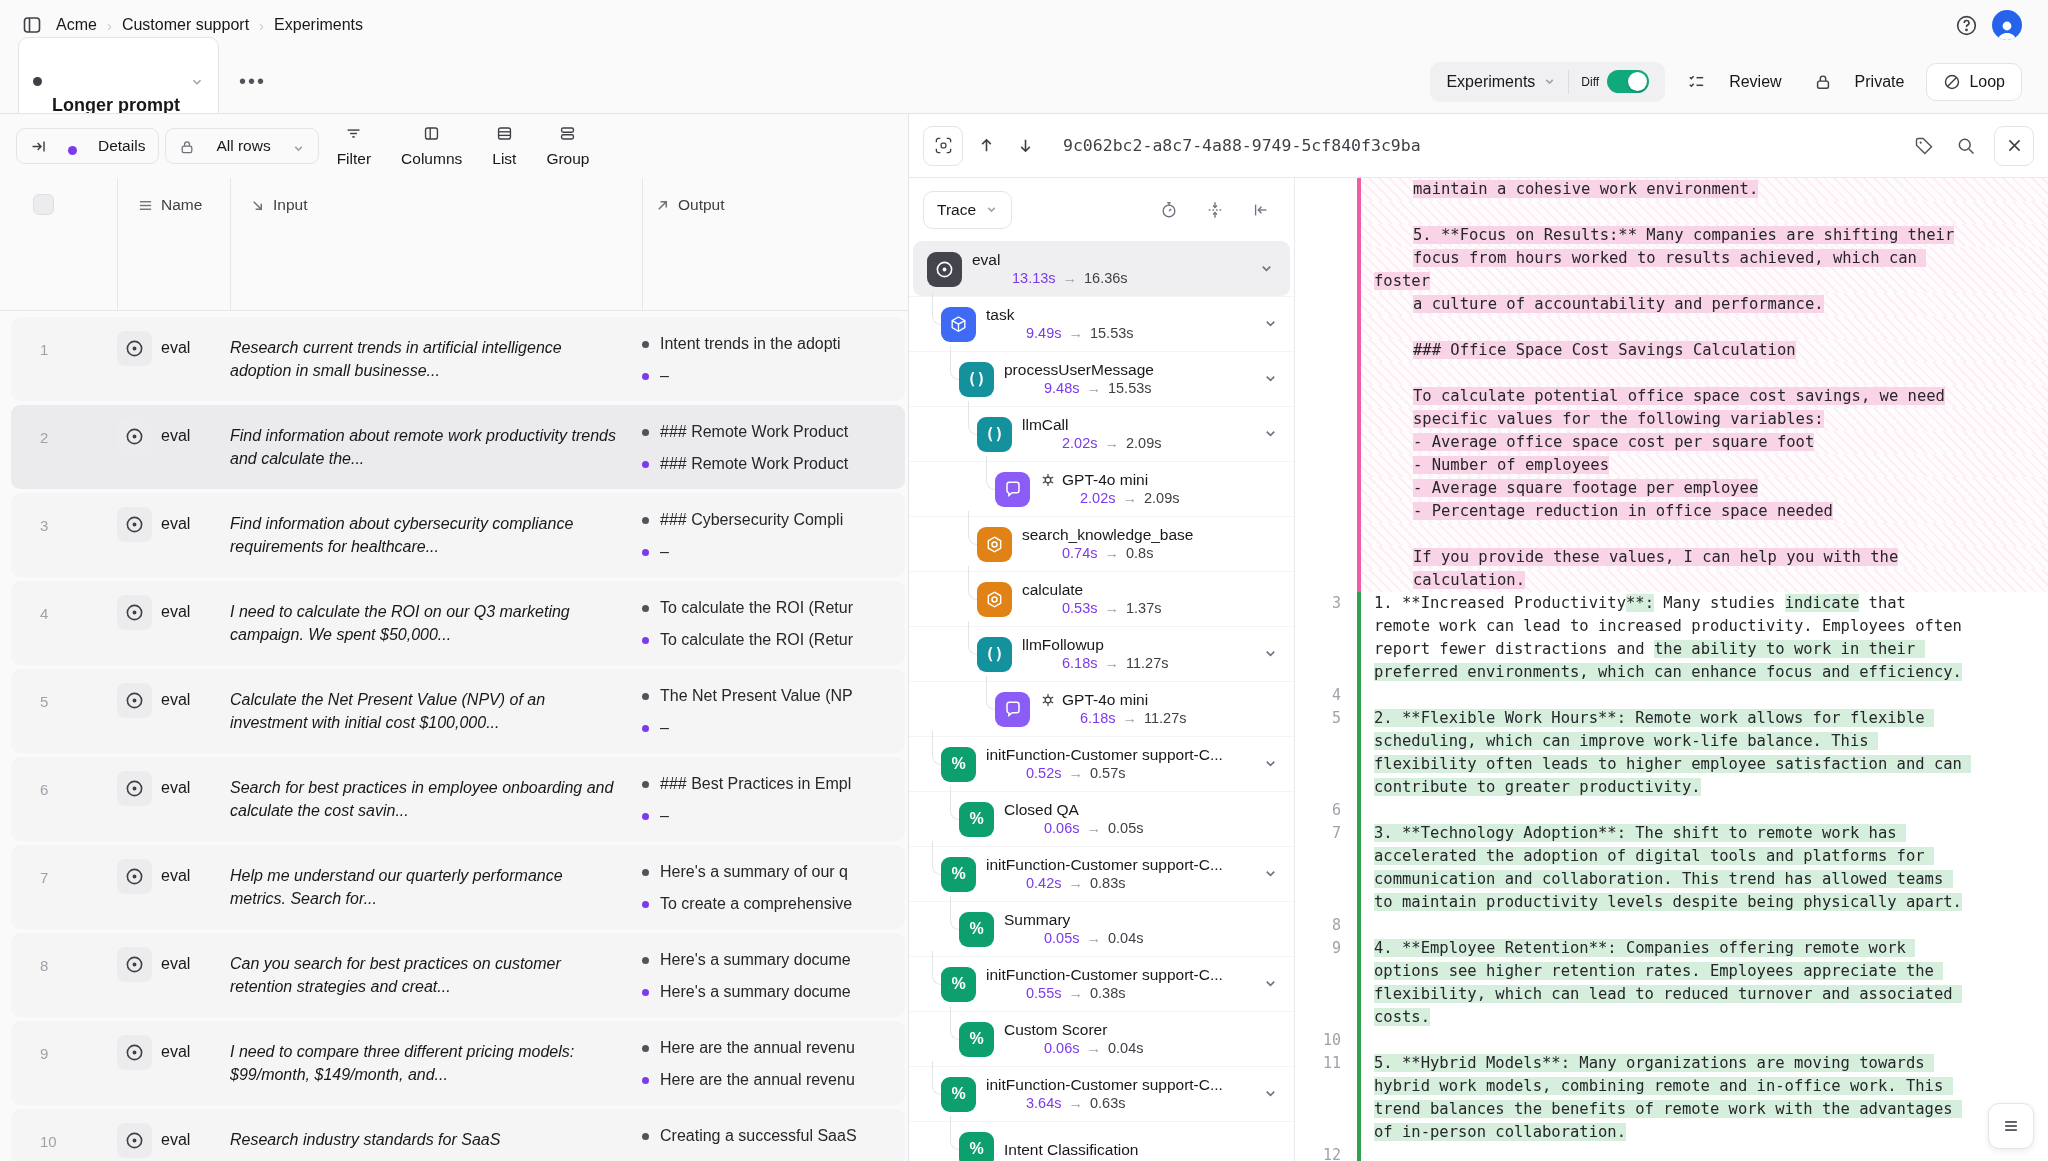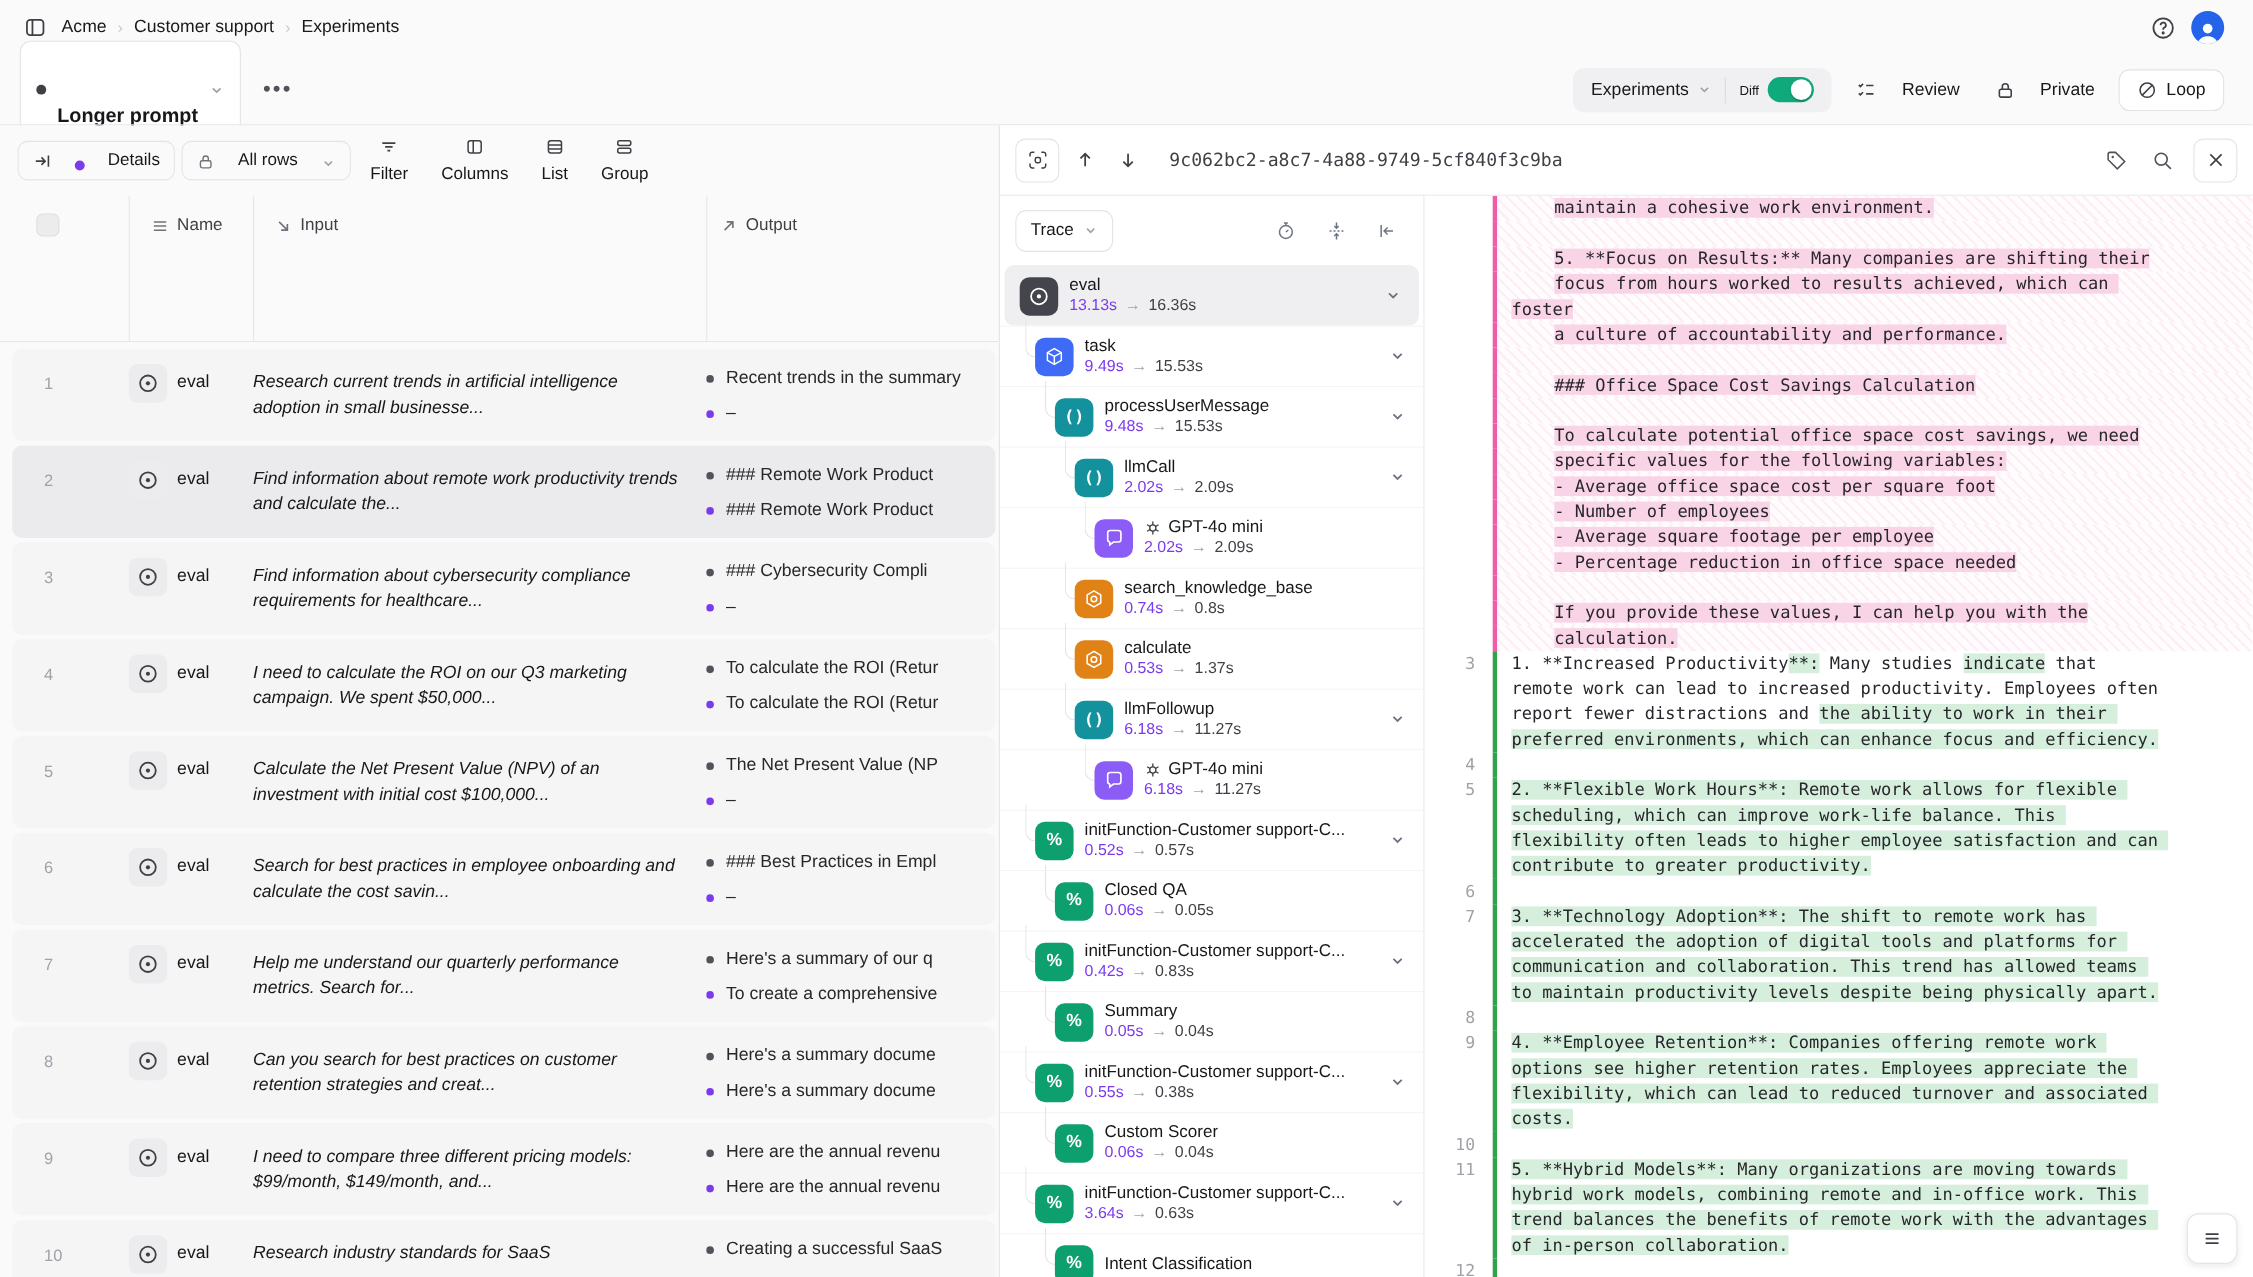--- a/index.html
+++ b/index.html
@@ -86,21 +86,21 @@
   .tnode .elbow { position:absolute; width:12px; height:34px; border-left:1.5px solid #e4e4e7; border-bottom:1.5px solid #e4e4e7; border-bottom-left-radius:9px; top:-6px; }
   .ticon { width:35px; height:35px; border-radius:9px; display:flex; align-items:center; justify-content:center; color:#fff; flex:none; font-weight:700; position:relative; z-index:1; }
   .t-eval { background:#44444c; }
   .t-task { background:#3e6af5; }
   .t-function { background:#13919c; font-family:"DejaVu Sans Mono", monospace; font-size:15px; }
   .t-tool { background:#e08216; }
   .t-llm { background:#8b5cf6; }
   .t-scorer { background:#0e9f6e; font-size:16px; }
   .tnode .txt { margin-left:10px; min-width:0; }
   .tnode .nm { font-size:15.5px; color:#18181b; line-height:19px; white-space:nowrap; overflow:hidden; display:flex; align-items:center; gap:6px; }
-  .tnode .dur { font-size:14.5px; line-height:19px; display:flex; align-items:center; gap:7px; }
+  .tnode .dur { font-size:14.5px; line-height:19px; display:flex; align-items:center; gap:7px;margin-left:40px; }
   .dur .d1 { color:#7c3aed; }
   .dur .ar { color:#a1a1aa; }
   .dur .d2 { color:#3f3f46; }
   .tnode .chev { position:absolute; right:16px; top:50%; margin-top:-8px; color:#6b7280; }
 
   
   .diff-panel { flex:1; border-left:1px solid #e9e9eb; overflow:hidden; position:relative; background:#fff; }
   .dline { display:flex; min-height:23px; }
   .gut { width:62px; flex:none; text-align:right; padding-right:16px; font-family:"DejaVu Sans Mono", monospace; font-size:15px; line-height:23px; color:#a1a1aa; }
   .acc { width:4px; flex:none; }
@@ -302,21 +302,21 @@
                     <circle cx="10" cy="10" r="7.5"></circle>
                     <circle cx="10" cy="10" r="2" fill="currentColor" stroke="none"></circle>
                   </svg>
                 </span>
                 <span class="lbl">eval</span>
               </div>
               <div class="rinput">Research current trends in artificial intelligence adoption in small businesse...</div>
               <div class="rout">
                 <div class="outline">
                   <span class="odot gray"></span>
-                  <span>Recent trends in the summary</span>
+                  <span>Intent trends in the adopti</span>
                 </div>
                 <div class="outline">
                   <span class="odot purple"></span>
                   <span>–</span>
                 </div>
               </div>
             </div>
             <div class="trow selected">
               <span class="rnum">2</span>
               <div class="rname">

